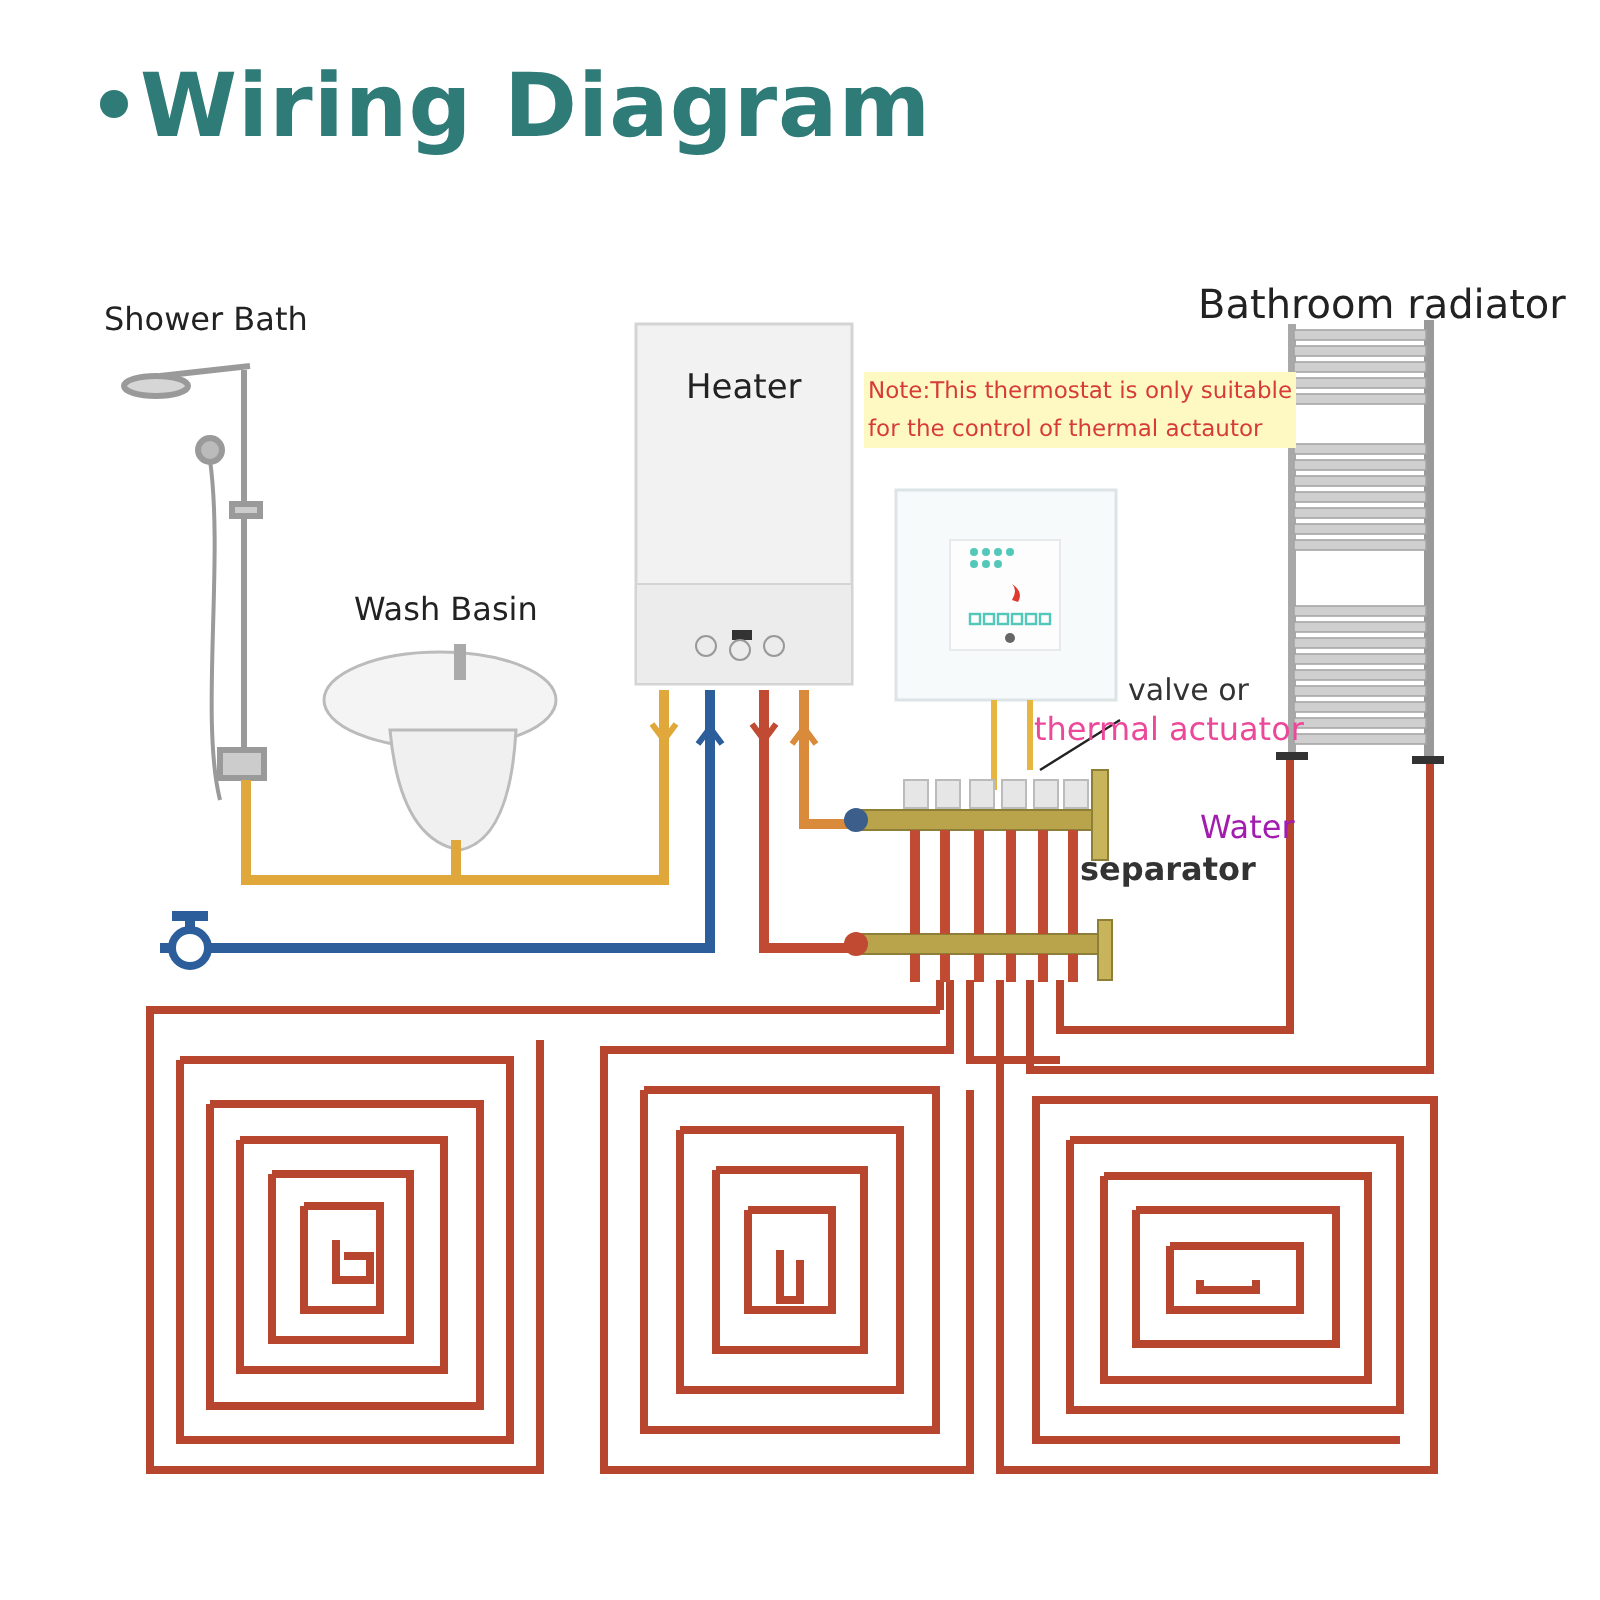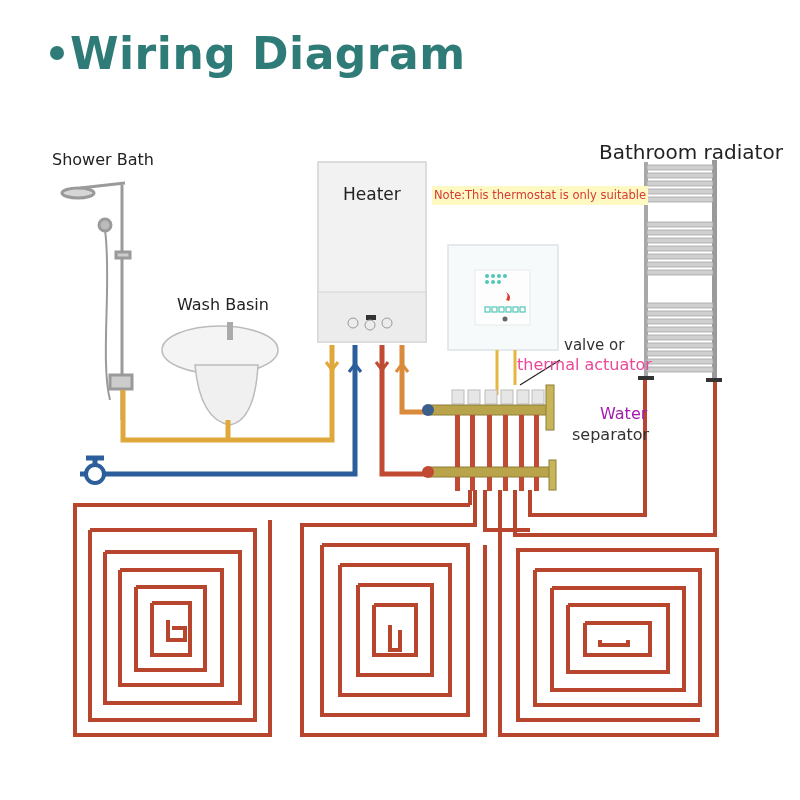--- a/index.html
+++ b/index.html
@@ -197,17 +197,18 @@
   </g>
 </svg>
 
 <div class="lbl" style="left:52px; top:150px; font-size:16px;">Shower Bath</div>
 <div class="lbl" style="left:177px; top:295px; font-size:16px;">Wash Basin</div>
 <div class="lbl" style="left:343px; top:184px; font-size:17px;">Heater</div>
 <div class="lbl" style="left:599px; top:140px; font-size:20px;">Bathroom radiator</div>
 <div class="lbl" style="left:564px; top:336px; font-size:15px; color:#333;">valve or</div>
 <div class="lbl" style="left:517px; top:355px; font-size:16px; color:#ec4899;">thermal actuator</div>
 <div class="lbl" style="left:600px; top:404px; font-size:16px; color:#a21caf;">Water</div>
-<div class="lbl" style="left:572px; top:425px; font-size:16px; color:#333;">separator</div>
+<div class="lbl" style="left:540px; top:425px; font-size:16px; color:#333;font-weight:bold;">separator</div>
 
 <div class="note">
   <div>Note:This thermostat is only suitable</div>
+  <div>for the control of thermal actautor</div>
 </div>
 
 </body></html>

